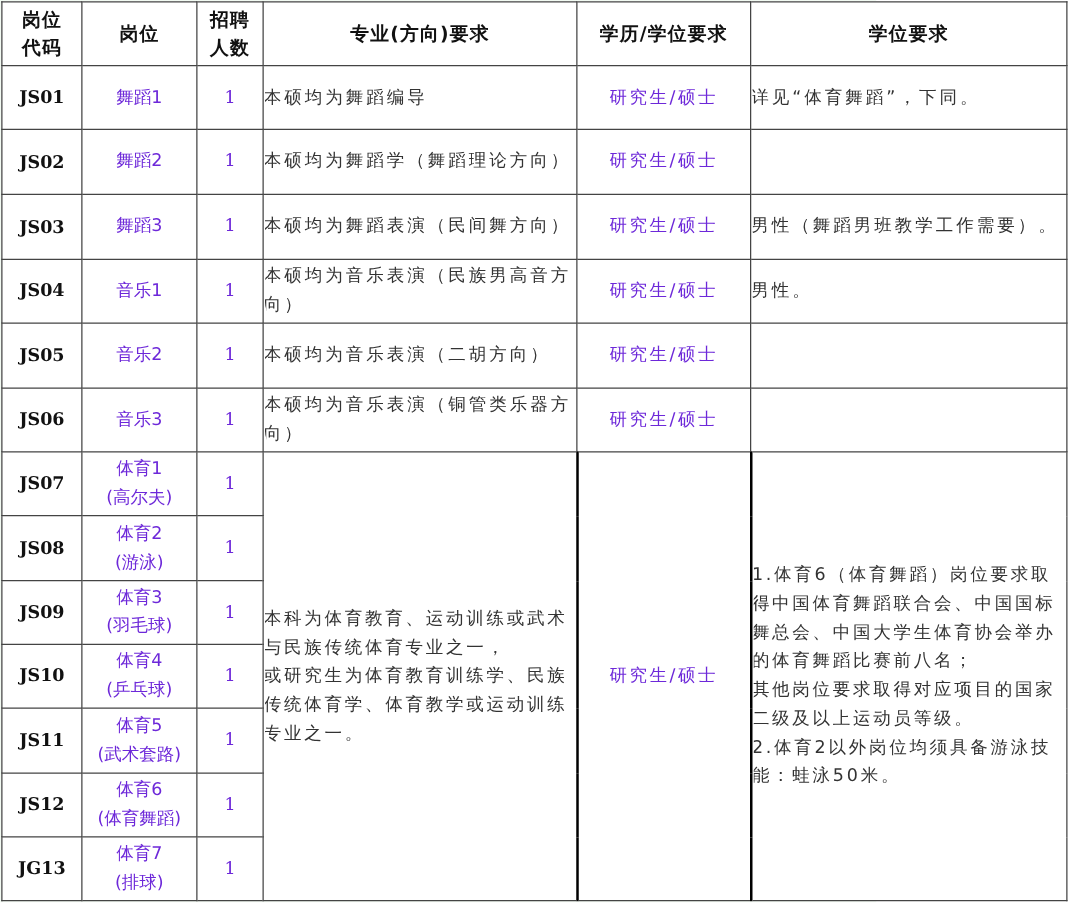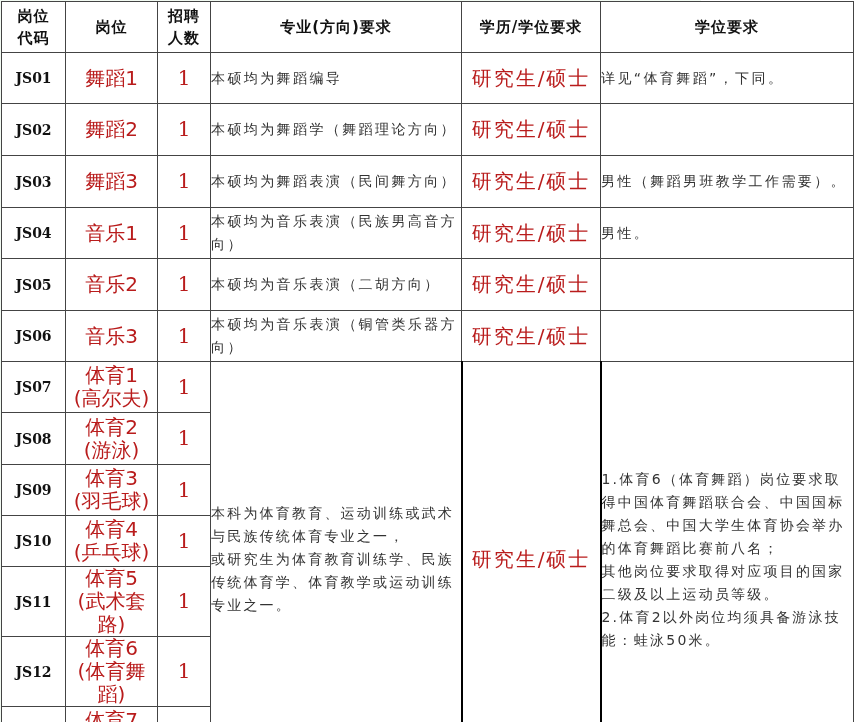--- a/index.html
+++ b/index.html
@@ -34,36 +34,37 @@
   }
   .code {
     font-family: "DejaVu Serif", "Liberation Serif", serif;
     font-weight: bold;
     font-size: 14px;
     text-align: center;
     color: #111;
   }
   .pos, .cnt, .deg {
     font-family: "DejaVu Sans", "Liberation Sans", sans-serif;
-    font-size: 20px;
+    font-size: 14px;
     text-align: center;
     line-height: 23px;
-    color: #b91c1c;
+    color: #6d28d9;
   }
   .cnt { font-family: "DejaVu Serif", "Liberation Serif", serif; }
   .deg { letter-spacing: 2px; }
   .major, .other {
     font-family: "DejaVu Sans", "Liberation Sans", sans-serif;
     font-size: 14px;
     line-height: 23px;
     text-align: left;
     padding-left: 3px;
     padding-right: 2px;
     letter-spacing: 2.4px;
     color: #333;
+    border-radius: 17px;
   }
   .other.merged { letter-spacing: 2.2px; line-height: 23px; }
   .major.merged { letter-spacing: 2.2px; margin-left: 13px; }
   .block { display: block; white-space: pre-wrap; }
   .rh { height: 50px; }
   .thick-left { border-left: 2px solid #000 !important; }
 </style>
 </head>
 <body>
 

